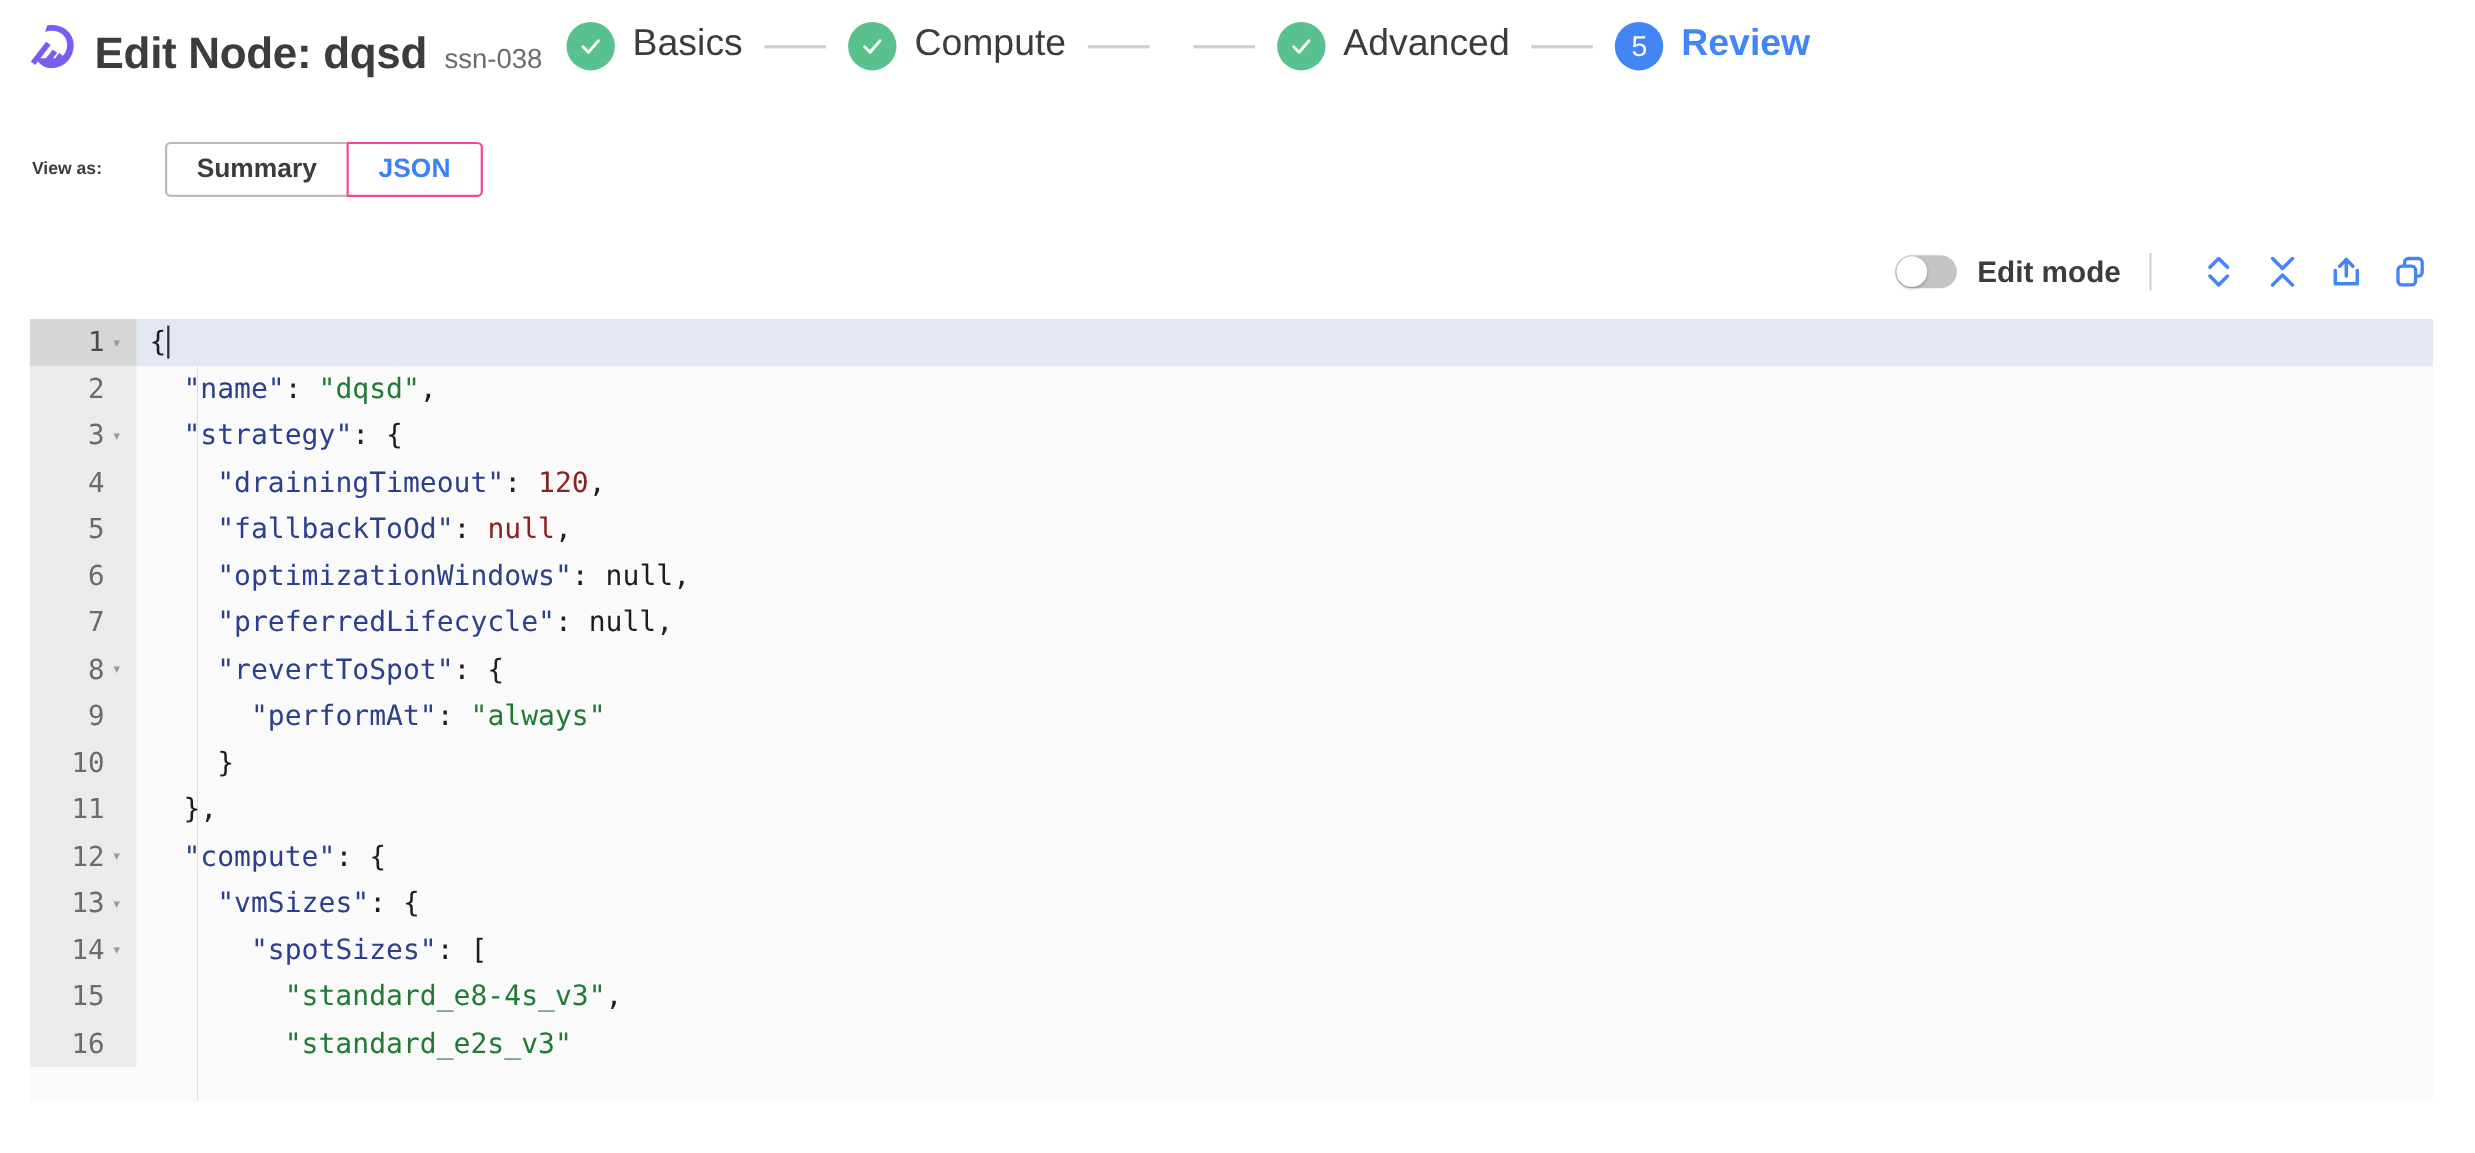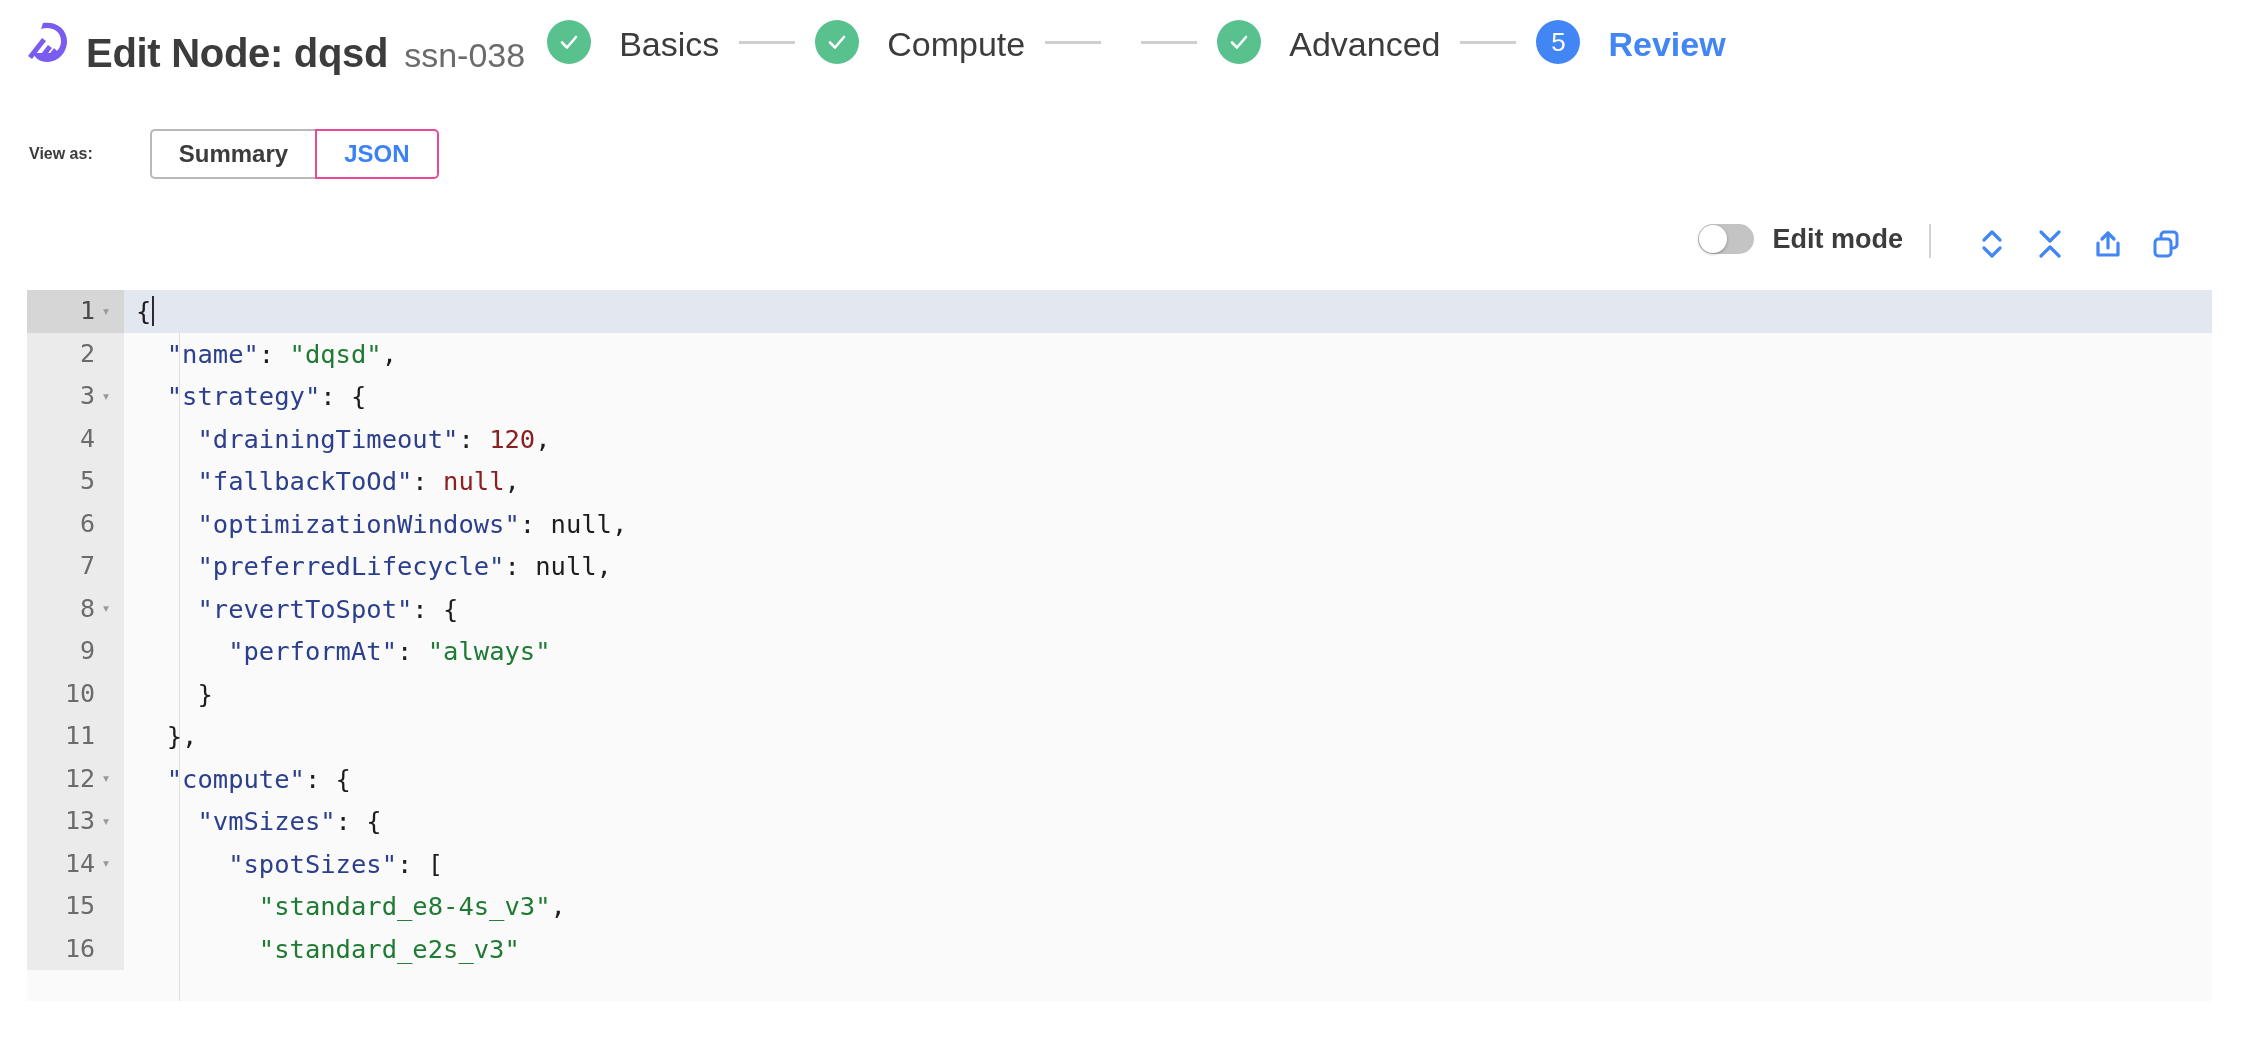--- a/index.html
+++ b/index.html
@@ -41,40 +41,39 @@
     overflow: hidden;
     white-space: nowrap;
   }
   .title-main {
     font-size: 40px;
     font-weight: bold;
     color: #3c3c3c;
     letter-spacing: -0.3px;
   }
   .title-sub {
-    font-size: 34px;
+    font-size: 25px;
     color: #6b6b6b;
     margin-left: 16px;
     letter-spacing: 0px;
     margin-top: 28px;
   }
 
   
   .stepper {
     display: flex;
     align-items: center;
     flex: 0 0 auto;
     margin-left: 22px;
     white-space: nowrap;
   }
   .step {
     display: flex;
-    align-items: flex-end;
-    flex: 0 0 auto;
-    gap: 12px;
+    align-items: flex-start;
+    flex: 0 0 auto;
   }
   .step-circle {
     width: 44px; height: 44px;
     border-radius: 50%;
     display: flex;
     align-items: center;
     justify-content: center;
     flex: 0 0 auto;
   }
   .step-circle.done { background: #58c18e; }
@@ -137,22 +136,23 @@
   }
   .seg-btn.active {
     border: 2px solid #ec4899;
     color: #3b82f6;
     border-radius: 0 5px 5px 0;
   }
 
   
   .editor-toolbar {
     display: flex;
+    align-items: center;
     justify-content: flex-end;
-    padding-right: 61px;
+    padding-right: 36px;
     margin-top: 44px;
     height: 46px;
   }
   .toggle-switch {
     width: 56px; height: 30px;
     border-radius: 15px;
     background: #c4c4c4;
     position: relative;
     flex: 0 0 auto;
     cursor: pointer;

